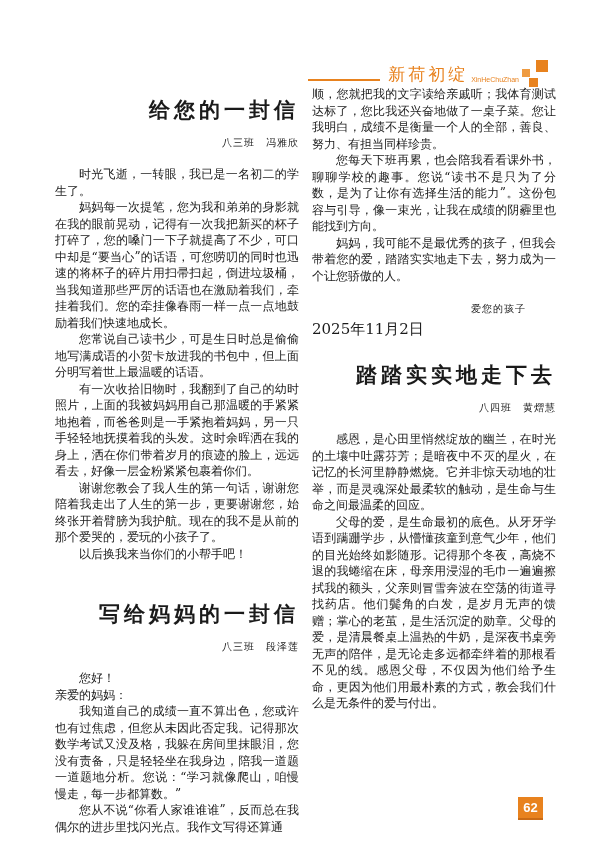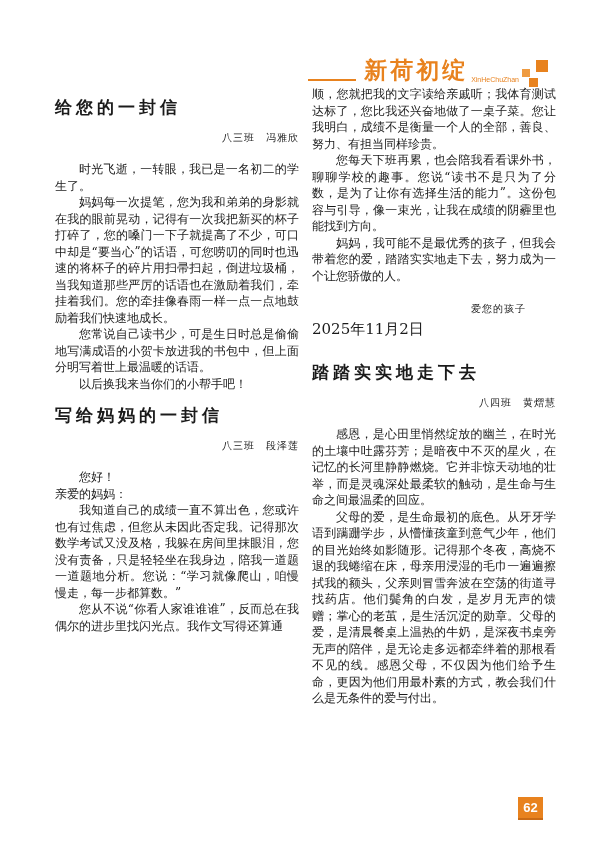--- a/index.html
+++ b/index.html
@@ -25,22 +25,22 @@
     display: flex;
     align-items: flex-end;
   }
   .header-rule {
     flex: 1;
     height: 2px;
     background: #e8821e;
     margin-bottom: 5px;
   }
   .brand {
-    font-size: 23px;
-    font-weight: 700;
+    font-size: 17px;
+    font-weight: 400;
     color: #e8821e;
     letter-spacing: 3px;
     margin: 4px 3px 0 8px;
     white-space: nowrap;
   }
   .brand-sub {
     font-size: 7px;
     color: #e8821e;
     margin: 0 3px 3px 0;
     white-space: nowrap;
@@ -62,28 +62,28 @@
     position: absolute;
     top: 86px;
     left: 55px;
     right: 44px;
     display: flex;
     gap: 13px;
   }
   .col { flex: 1; min-width: 0; }
 
   h1.article-title {
-    font-size: 17px;
+    font-size: 21px;
     font-weight: 700;
-    text-align: left;
+    text-align: right;
     letter-spacing: 4px;
     margin: 0 0 12px 0;
   }
   .article-first h1.article-title { margin-top: 10px; }
-  .article-second h1.article-title { margin-top: 12px; }
+  .article-second h1.article-title { margin-top: 38px; }
   .article-third h1.article-title { margin-top: 22px; }
   .byline {
     text-align: right;
     font-size: 10px;
     letter-spacing: 1px;
     margin: 0 0 16px 0;
   }
   p.body-text {
     font-size: 12px;
     line-height: 16.5px;
@@ -142,20 +142,22 @@
   <div class="columns">
 
     <section class="col col-left">
 
       <article class="article-first">
         <h1 class="article-title">给您的一封信</h1>
         <div class="byline">八三班　冯雅欣</div>
         <p class="body-text">时光飞逝，一转眼，我已是一名初二的学生了。</p>
         <p class="body-text">妈妈每一次提笔，您为我和弟弟的身影就在我的眼前晃动，记得有一次我把新买的杯子打碎了，您的嗓门一下子就提高了不少，可口中却是“要当心”的话语，可您唠叨的同时也迅速的将杯子的碎片用扫帚扫起，倒进垃圾桶，当我知道那些严厉的话语也在激励着我们，牵挂着我们。您的牵挂像春雨一样一点一点地鼓励着我们快速地成长。</p>
         <p class="body-text">您常说自己读书少，可是生日时总是偷偷地写满成语的小贺卡放进我的书包中，但上面分明写着世上最温暖的话语。</p>
+        <p class="body-text">有一次收拾旧物时，我翻到了自己的幼时照片，上面的我被妈妈用自己那温暖的手紧紧地抱着，而爸爸则是一手紧抱着妈妈，另一只手轻轻地抚摸着我的头发。这时余晖洒在我的身上，洒在你们带着岁月的痕迹的脸上，远远看去，好像一层金粉紧紧包裹着你们。</p>
+        <p class="body-text">谢谢您教会了我人生的第一句话，谢谢您陪着我走出了人生的第一步，更要谢谢您，始终张开着臂膀为我护航。现在的我不是从前的那个爱哭的，爱玩的小孩子了。</p>
         <p class="body-text">以后换我来当你们的小帮手吧！</p>
       </article>
 
       <article class="article-second">
         <h1 class="article-title">写给妈妈的一封信</h1>
         <div class="byline">八三班　段泽莲</div>
         <p class="body-text">您好！</p>
         <p class="body-text no-indent">亲爱的妈妈：</p>
         <p class="body-text">我知道自己的成绩一直不算出色，您或许也有过焦虑，但您从未因此否定我。记得那次数学考试又没及格，我躲在房间里抹眼泪，您没有责备，只是轻轻坐在我身边，陪我一道题一道题地分析。您说：“学习就像爬山，咱慢慢走，每一步都算数。”</p>
         <p class="body-text">您从不说“你看人家谁谁谁”，反而总在我偶尔的进步里找闪光点。我作文写得还算通</p>

